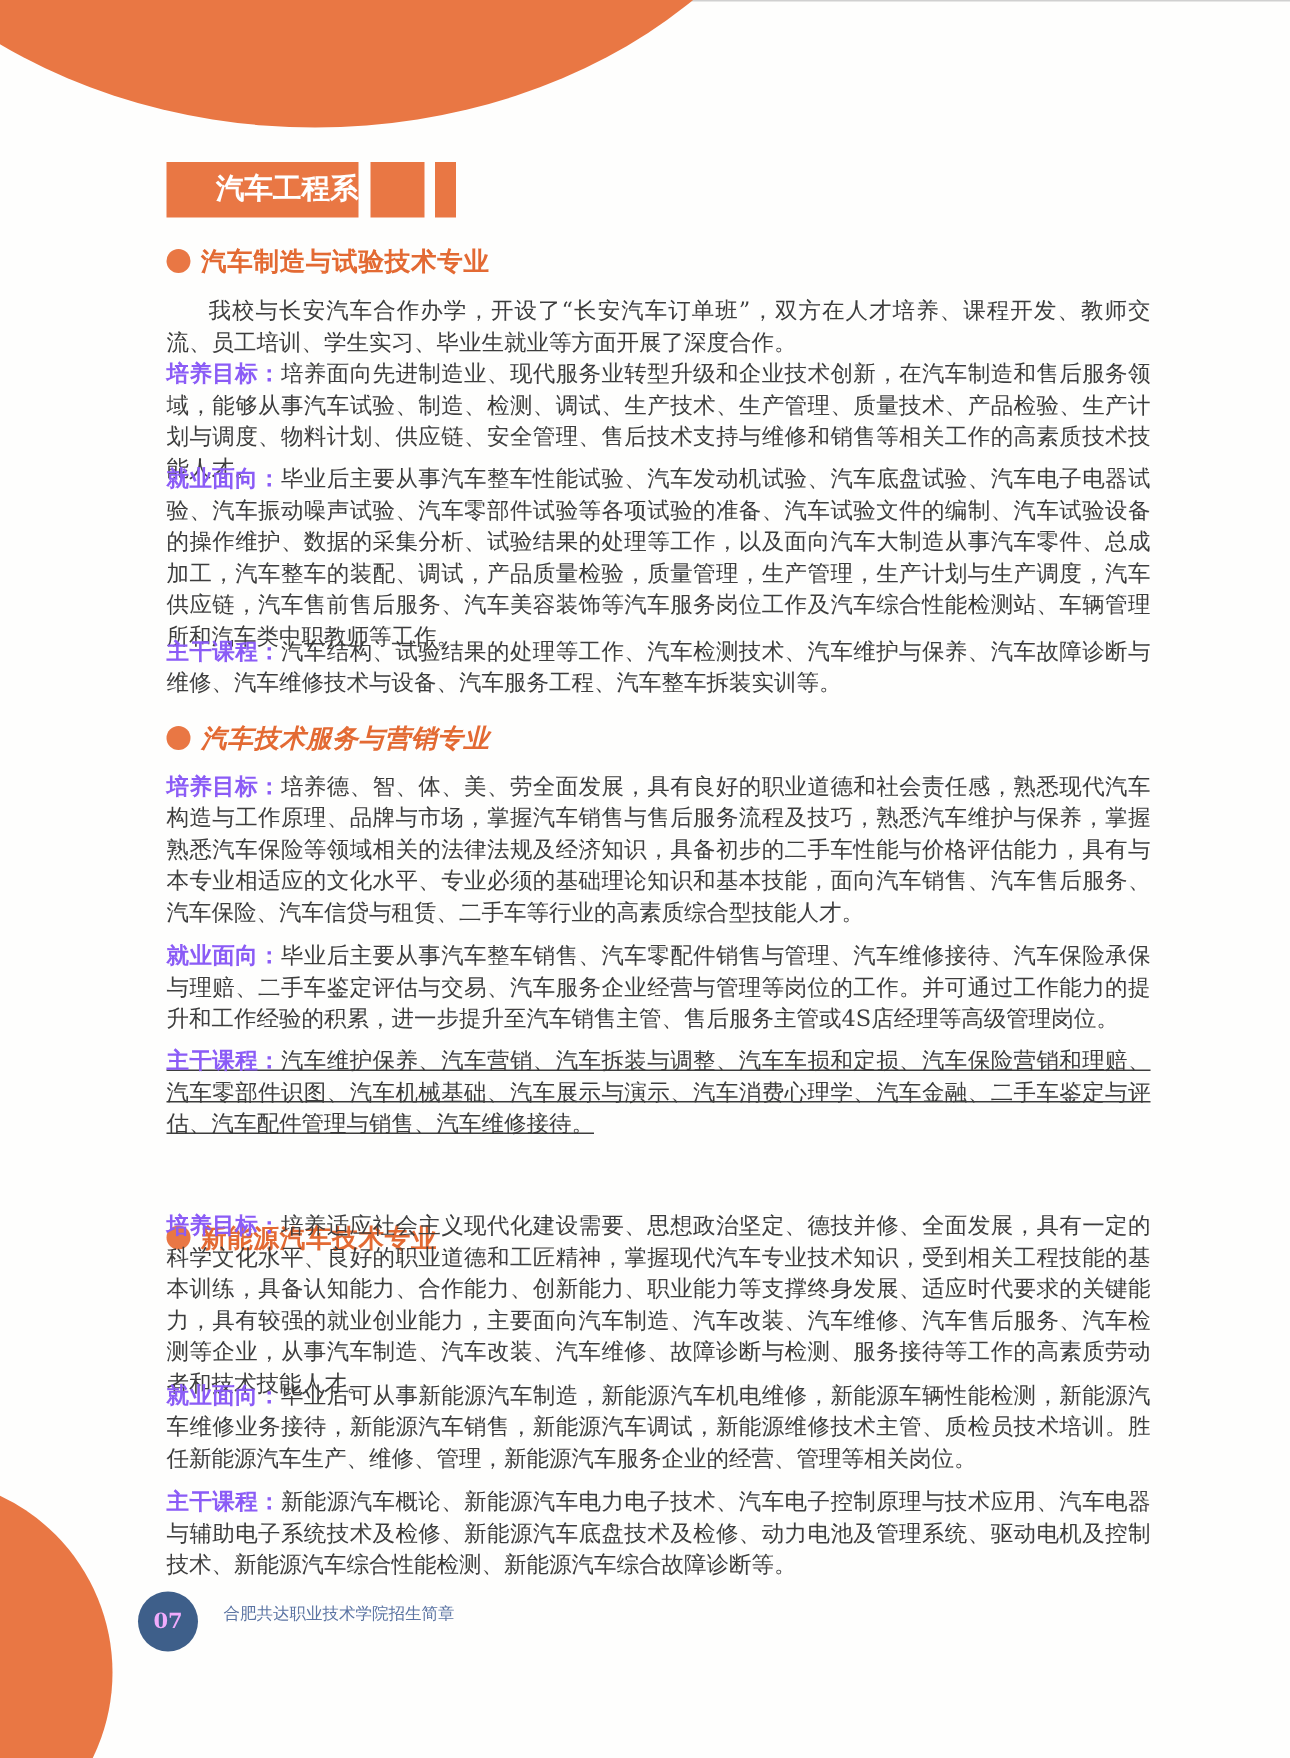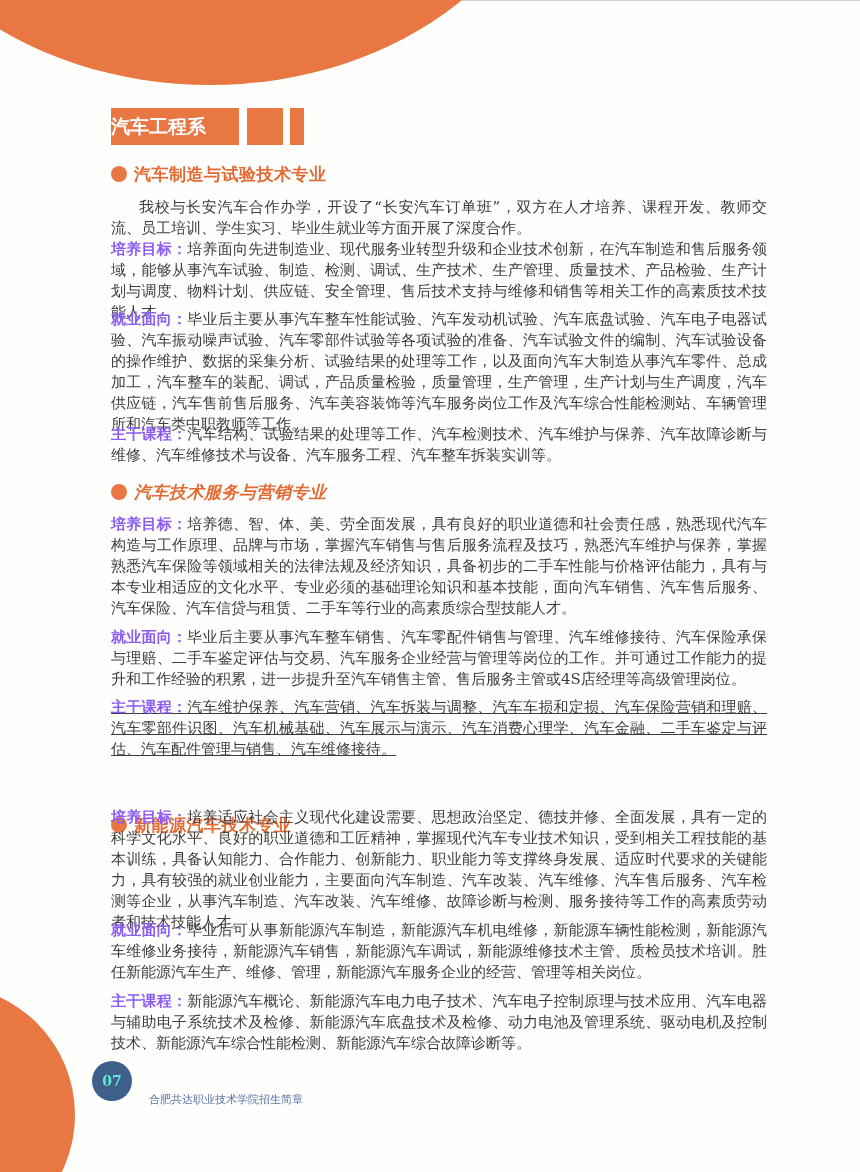--- a/index.html
+++ b/index.html
@@ -14,43 +14,43 @@
     position:absolute; left:-140px; top:-470px; width:700px; height:555px;
     border-radius:50%; background:#e97744;
   }
   .deco-bottom {
     position:absolute; left:-185px; top:985px; width:260px; height:260px;
     border-radius:50%; background:#e97744;
   }
   .dept-header { position:absolute; left:111px; top:108px; height:37px; }
   .dept-title {
     position:absolute; left:0; top:0; width:128px; height:37px; background:#e97744;
-    color:#fff; font-weight:bold; font-size:19px; line-height:37px; text-align:left;
+    color:#fff; font-weight:bold; font-size:19px; line-height:37px; text-align:right;
   }
   .dept-block1 { position:absolute; left:136px; top:0; width:36px; height:37px; background:#e97744; }
   .dept-block2 { position:absolute; left:179px; top:0; width:14px; height:37px; background:#e97744; }
 
   .major-title {
     position:absolute; left:111px; height:26px; display:flex; align-items:center;
     color:#e36a33; font-weight:bold; font-size:17px; letter-spacing:0.5px;
   }
   .bullet { width:16px; height:16px; border-radius:50%; background:#e97744; margin-right:7px; flex:none; }
 
   .para {
     position:absolute; left:111px; width:656px;
     font-size:15px; line-height:21px; text-align:justify; color:#3d3d3d;
   }
   .para.indent { text-indent:28px; }
   .label { color:#8b5cf6; font-weight:bold; }
 
   .page-badge {
     position:absolute; left:92px; top:1061px; width:40px; height:40px; border-radius:50%;
-    background:#3e5f8a; color:#5eead4; font-weight:bold; font-size:14px; line-height:40px; text-align:center;
+    background:#3e5f8a; color:#f0abfc; font-weight:bold; font-size:14px; line-height:40px; text-align:center;
   }
-  .footer-text { position:absolute; left:149px; top:1092px; font-size:11px; color:#5b74a3; }
+  .footer-text { position:absolute; left:149px; top:1068px; font-size:11px; color:#5b74a3; }
 </style>
 </head>
 <body>
 
 <div class="top-border"></div>
 <div class="deco-top"></div>
 <div class="deco-bottom"></div>
 
 <div class="dept-header">
   <div class="dept-title">汽车工程系</div>

